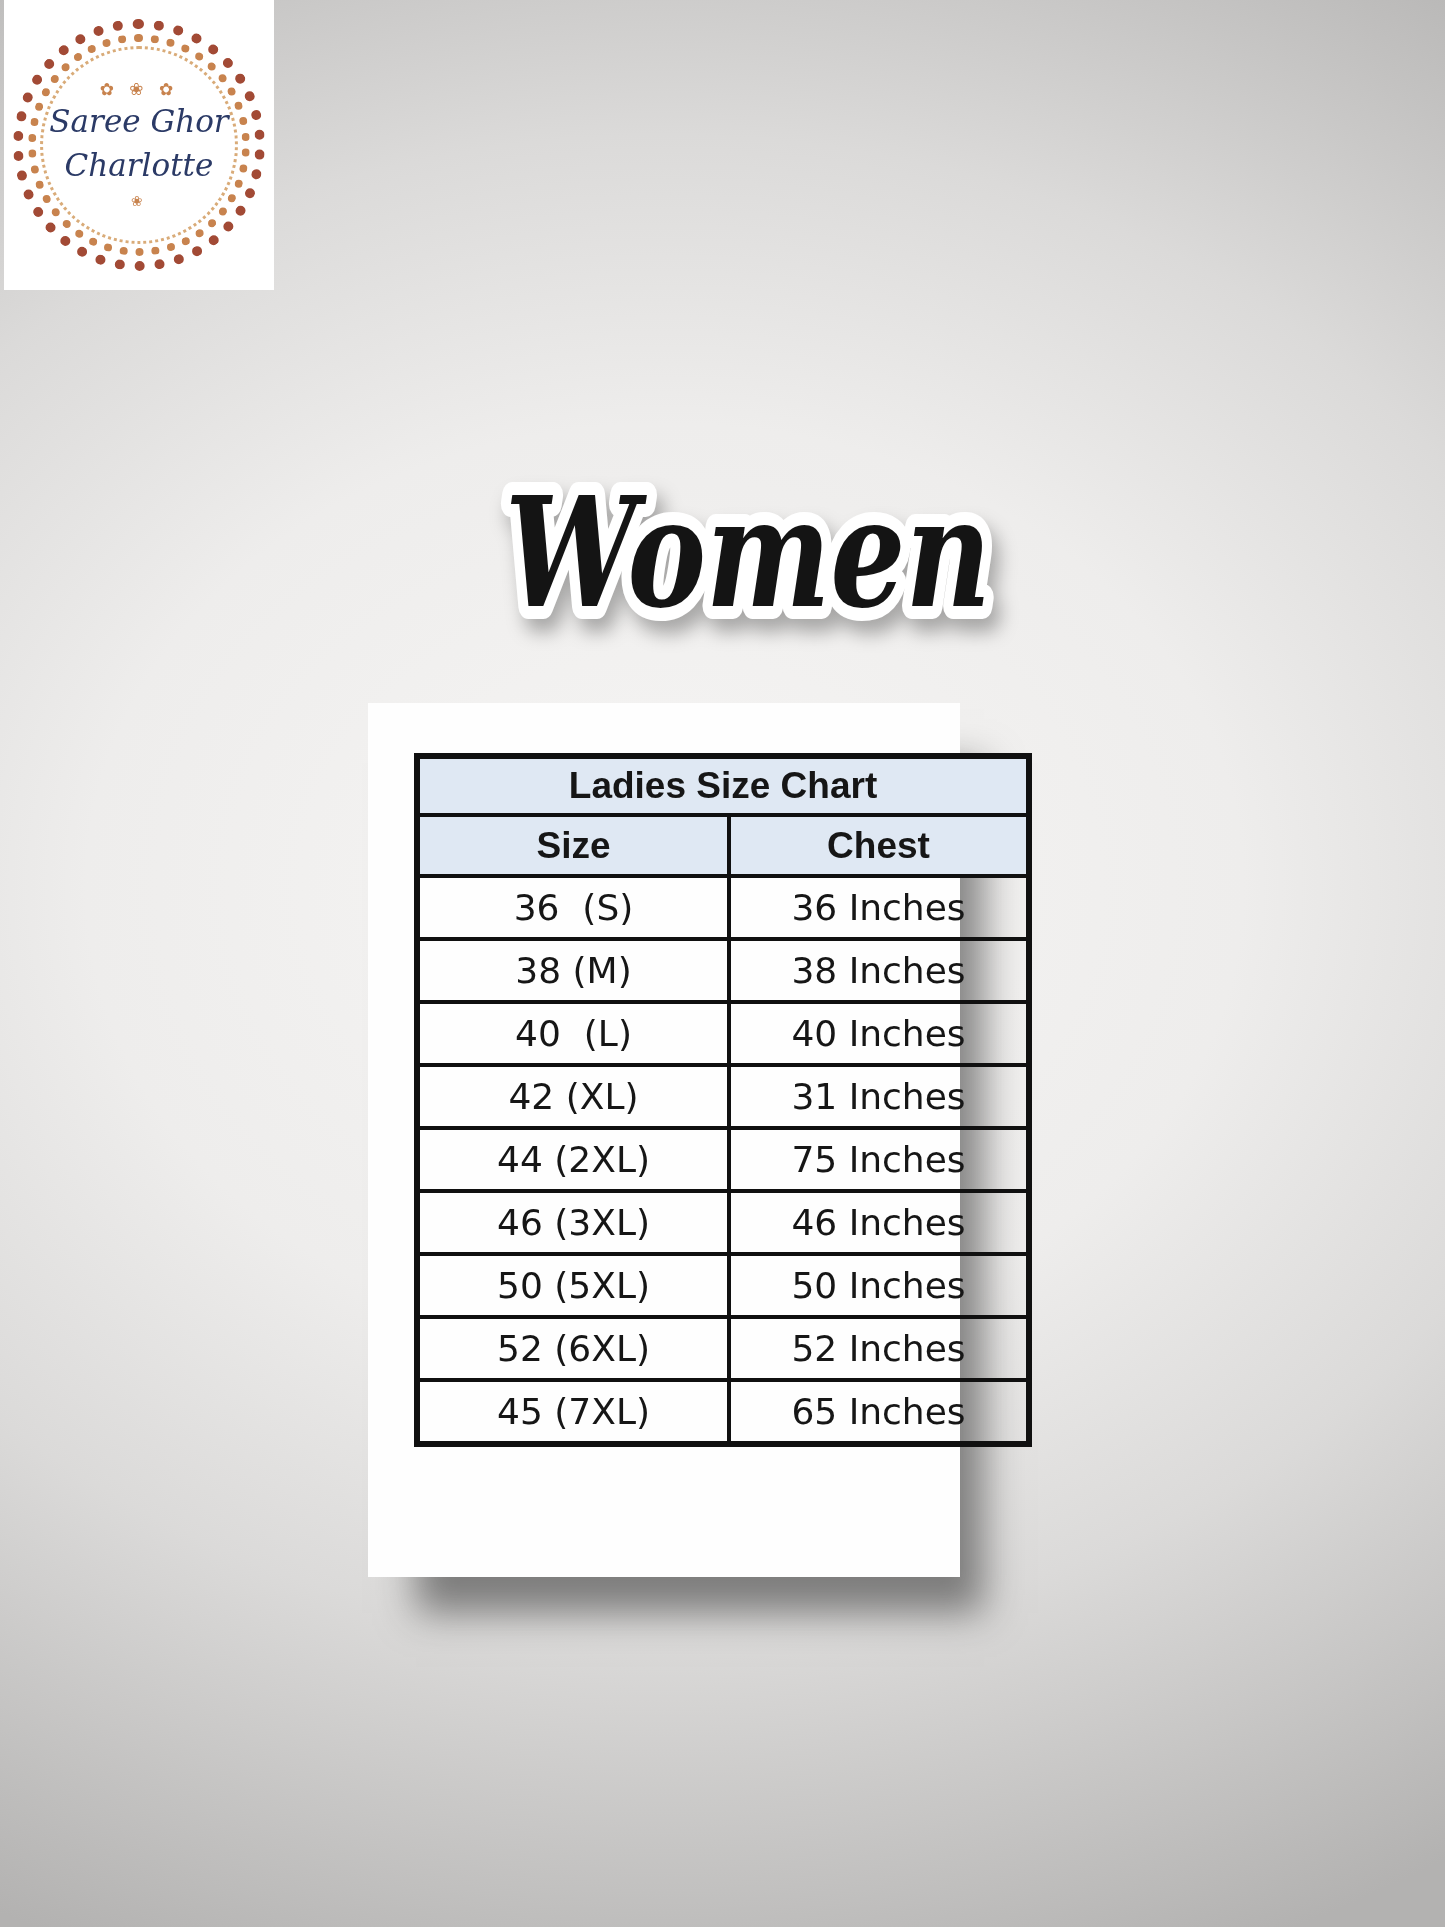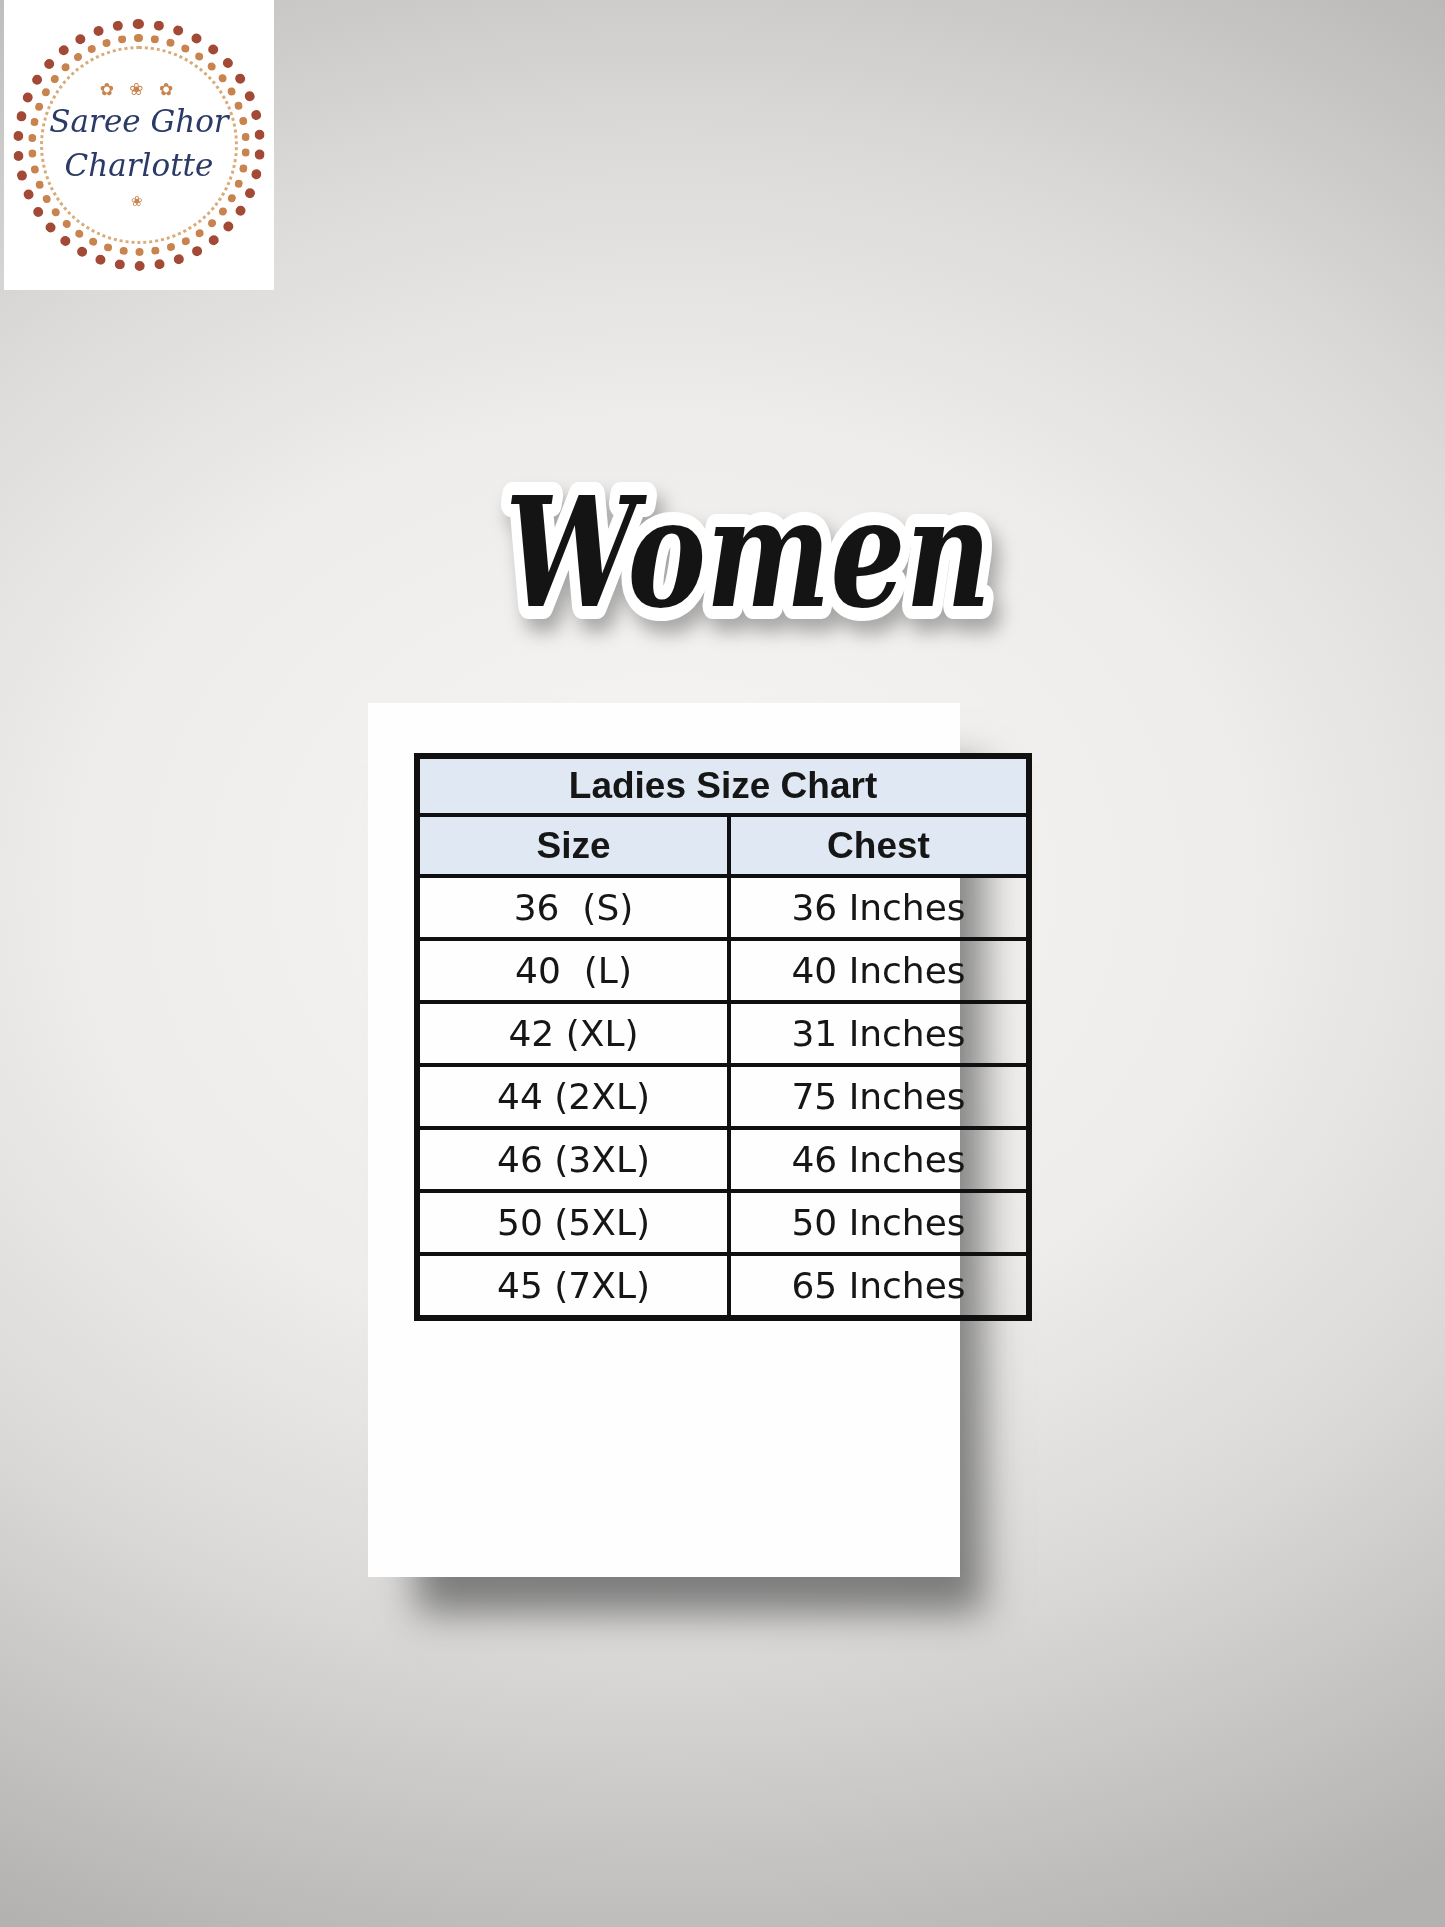--- a/index.html
+++ b/index.html
@@ -115,40 +115,48 @@
           <th class="head-cell">Size</th>
           <th class="head-cell">Chest</th>
         </tr>
       </thead>
       <tbody>
           <tr>
             <td>36  (S)</td>
             <td>36 Inches</td>
           </tr>
           <tr>
+            <td>38 (M)</td>
+            <td>38 Inches</td>
+          </tr>
+          <tr>
             <td>40  (L)</td>
             <td>40 Inches</td>
           </tr>
           <tr>
             <td>42 (XL)</td>
             <td>31 Inches</td>
           </tr>
           <tr>
             <td>44 (2XL)</td>
             <td>75 Inches</td>
           </tr>
           <tr>
             <td>46 (3XL)</td>
             <td>46 Inches</td>
           </tr>
           <tr>
             <td>50 (5XL)</td>
             <td>50 Inches</td>
           </tr>
           <tr>
+            <td>52 (6XL)</td>
+            <td>52 Inches</td>
+          </tr>
+          <tr>
             <td>45 (7XL)</td>
             <td>65 Inches</td>
           </tr>
         </tbody>
     </table>
   </div>
 
 </div>
 
 </body></html>

